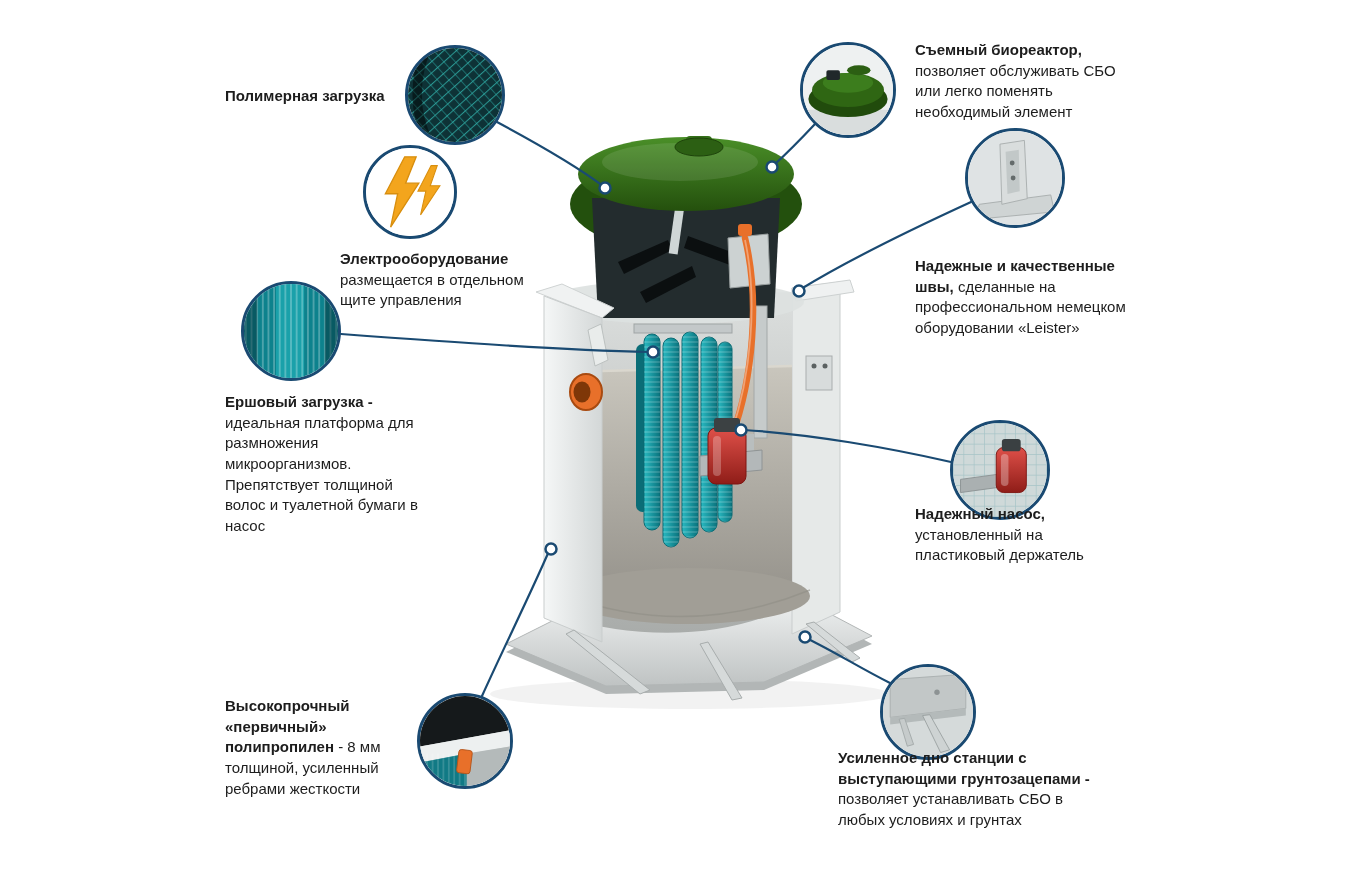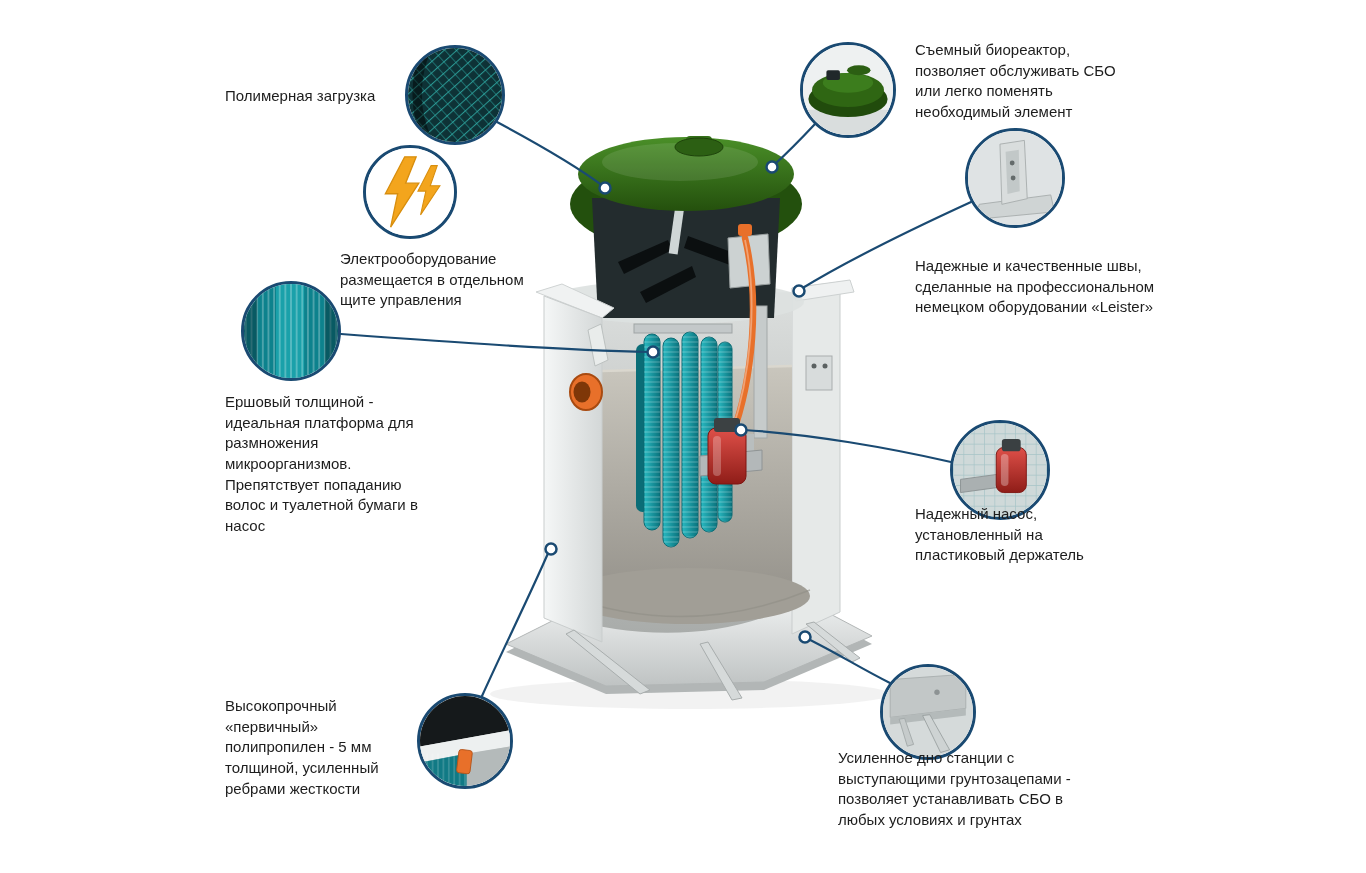--- a/index.html
+++ b/index.html
@@ -1,20 +1,20 @@
 <!DOCTYPE html>
 <html><head>
 <meta charset="utf-8">
 <style>
   *{margin:0;padding:0;box-sizing:border-box}
   html,body{width:1366px;height:873px}
   body{background:#ffffff;font-family:"Liberation Sans",sans-serif;position:relative;overflow:hidden}
   .layer{position:absolute;left:0;top:0;width:1366px;height:873px;pointer-events:none}
   .note{position:absolute;font-size:15px;line-height:1.38;color:#1d1d1d}
-  .note .b{font-weight:400}
+  .note .b{font-weight:700}
   .bubble{position:absolute;border:3px solid #1a4a72;border-radius:50%;background:#fff;overflow:hidden}
   .bubble svg{display:block;width:100%;height:100%}
 </style>
 </head>
 <body>
 
 <svg class="layer" viewBox="0 0 1366 873">
   <defs>
     <linearGradient id="gBody" x1="0" y1="0" x2="0" y2="1">
         <stop offset="0" stop-color="#dcdfde"></stop>
@@ -255,27 +255,27 @@
   <span class="b">Полимерная загрузка</span>
   <span></span>
 </div>
 
 <div class="note" style="left:340px;top:249px;width:195px">
   <span class="b">Электрооборудование</span>
   <span>размещается в отдельном щите управления</span>
 </div>
 
 <div class="note" style="left:225px;top:392px;width:200px">
-  <span class="b">Ершовый толщиной -</span>
-  <span>идеальная платформа для размножения микроорганизмов. Препятствует попаданию волос и туалетной бумаги в насос</span>
+  <span class="b">Ершовый загрузка -</span>
+  <span>идеальная платформа для размножения микроорганизмов. Препятствует толщиной волос и туалетной бумаги в насос</span>
 </div>
 
 <div class="note" style="left:225px;top:696px;width:180px">
   <span class="b">Высокопрочный «первичный» полипропилен</span>
-  <span>- 5 мм толщиной, усиленный ребрами жесткости</span>
+  <span>- 8 мм толщиной, усиленный ребрами жесткости</span>
 </div>
 
 <div class="note" style="left:915px;top:40px;width:225px">
   <span class="b">Съемный биореактор,</span>
   <span>позволяет обслуживать СБО или легко поменять необходимый элемент</span>
 </div>
 
 <div class="note" style="left:915px;top:256px;width:240px">
   <span class="b">Надежные и качественные швы,</span>
   <span>сделанные на профессиональном немецком оборудовании «Leister»</span>

